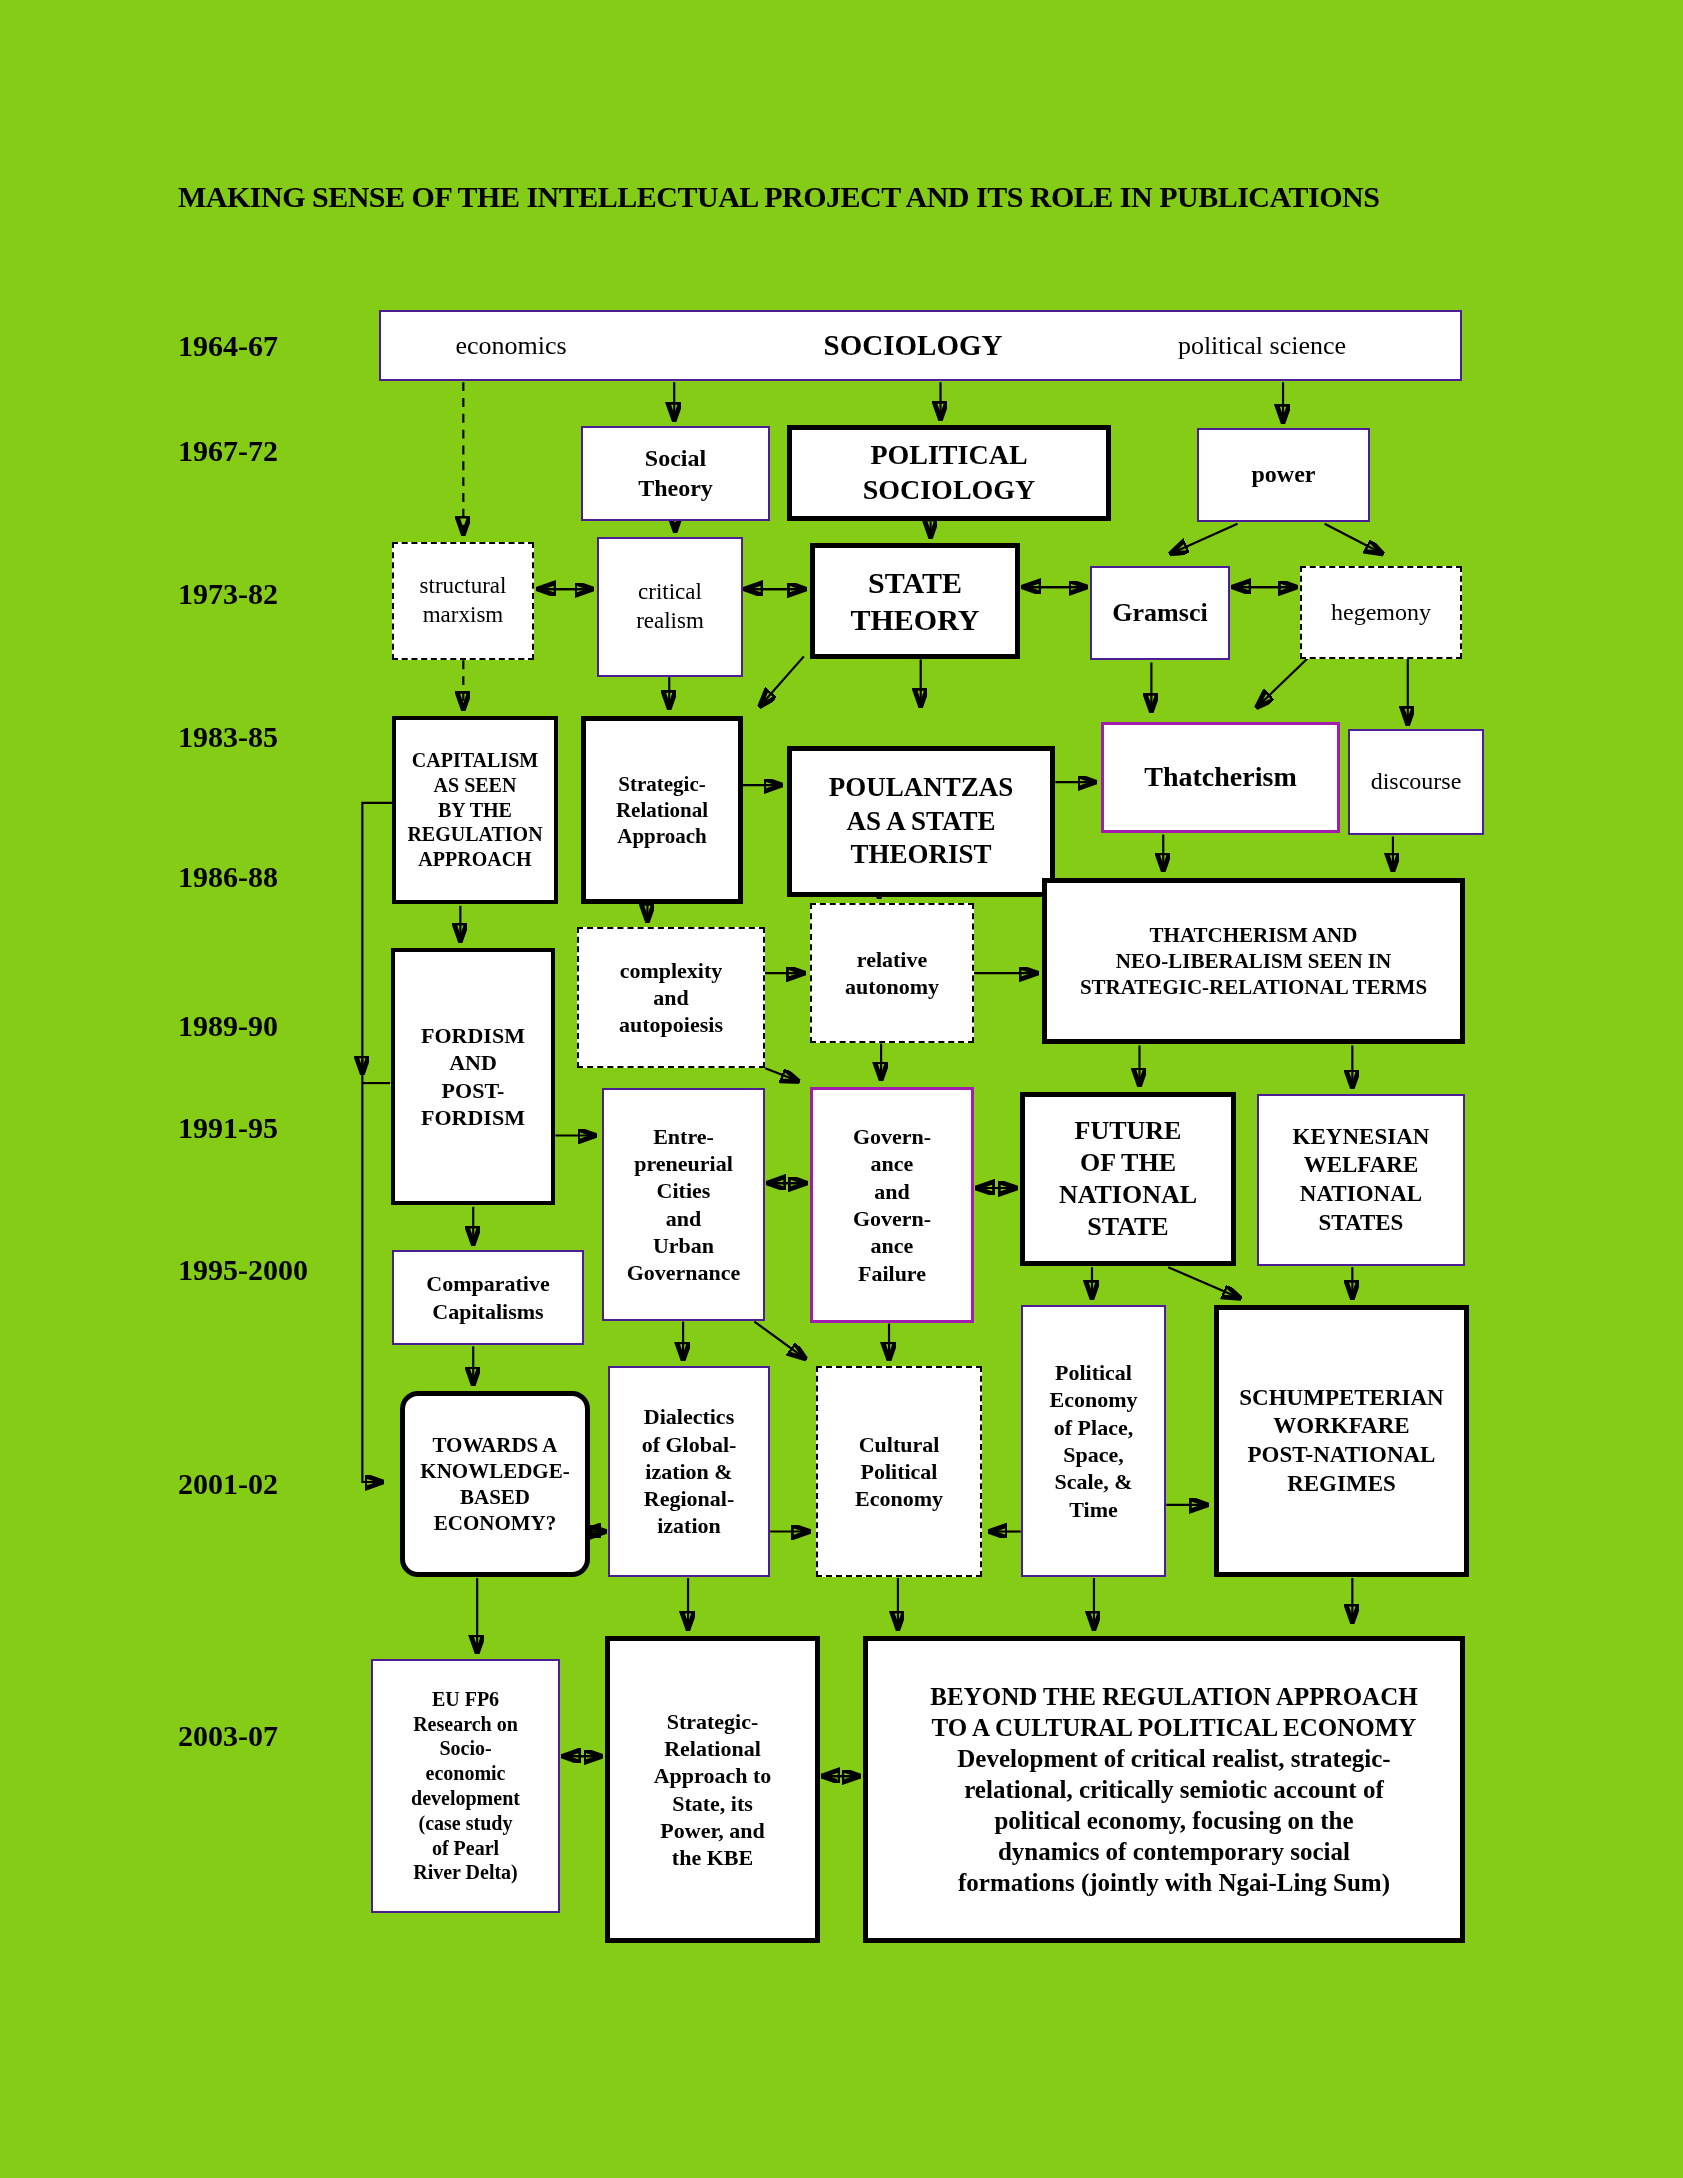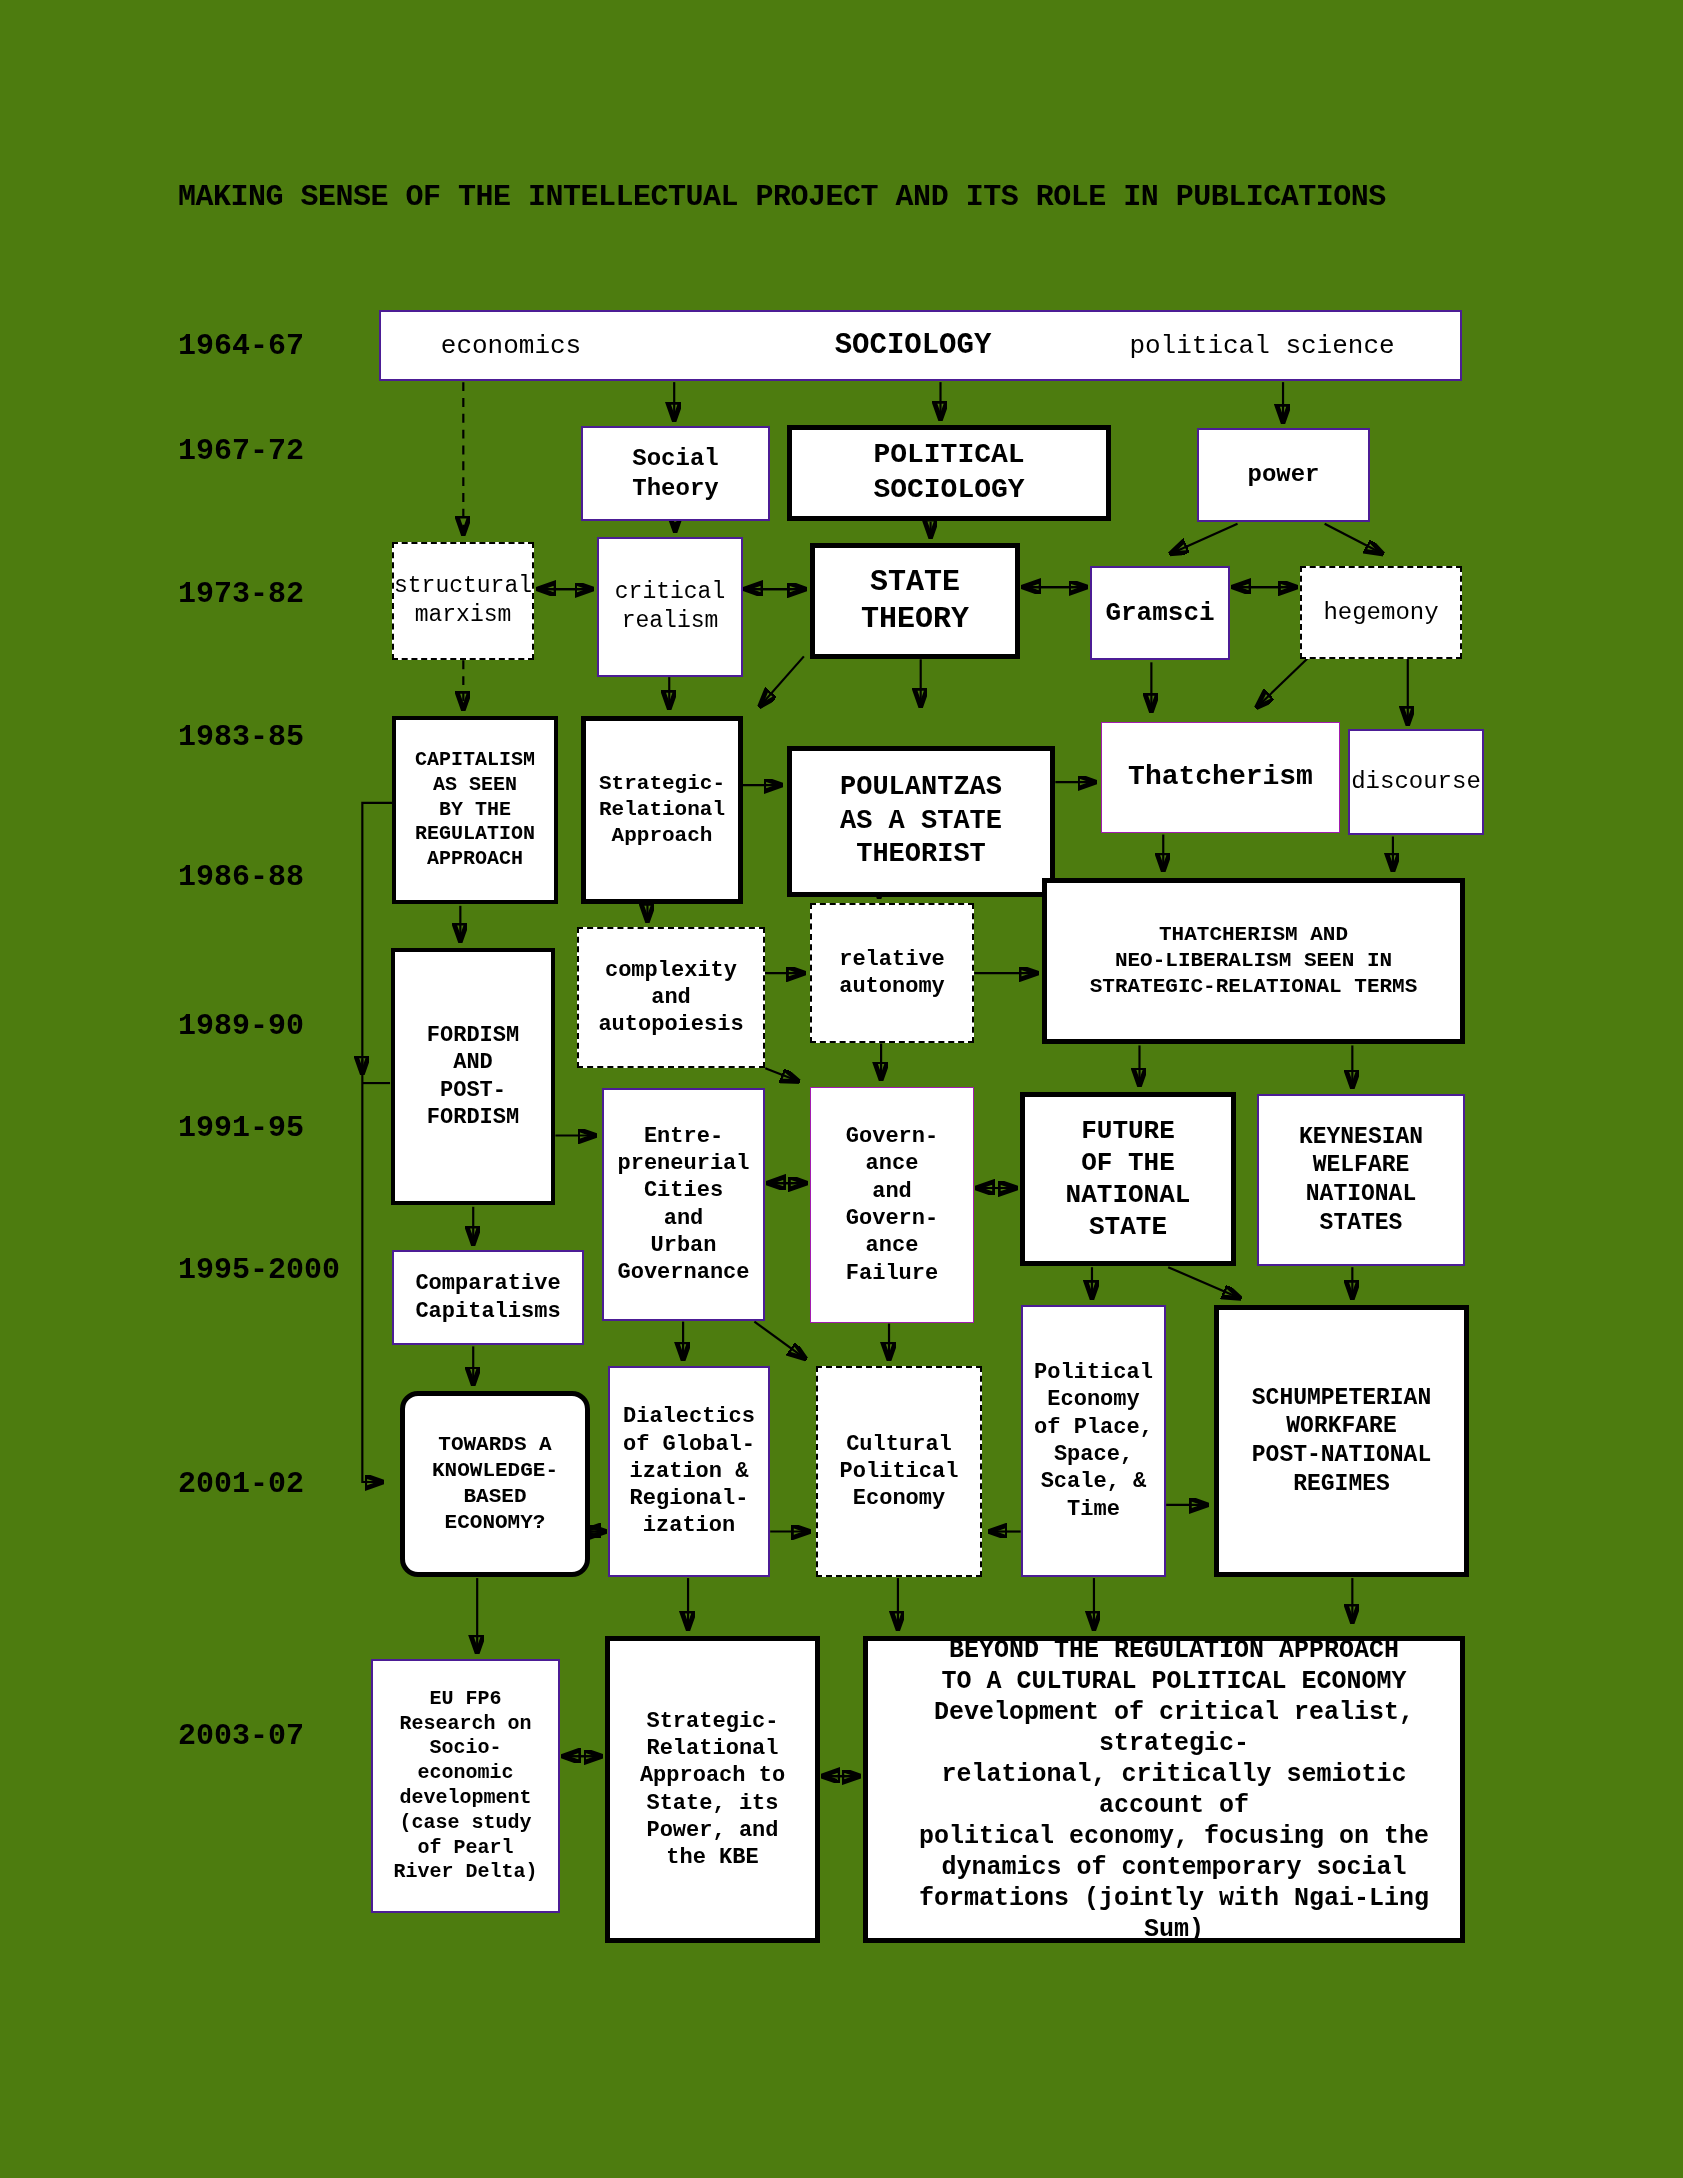--- a/index.html
+++ b/index.html
@@ -1,33 +1,33 @@
 <!DOCTYPE html>
 <html><head>
 <meta charset="utf-8">
 <style>
   html,body{margin:0;padding:0;background:#fff;}
   #canvas{
-    position:relative;width:1683px;height:2178px;background:#4d7c0f;
-    font-family:Liberation Mono, monospace;color:#000;overflow:hidden;
+    position:relative;width:1683px;height:2178px;background:#84cc16;
+    font-family:Liberation Serif, serif;color:#000;overflow:hidden;
   }
   #title{
     position:absolute;left:178px;top:180px;font-size:30px;font-weight:bold;
     letter-spacing:-0.5px;white-space:nowrap;
   }
   .year{
     position:absolute;left:178px;font-size:30px;font-weight:bold;white-space:nowrap;
   }
   .node{
     position:absolute;display:flex;align-items:center;justify-content:center;
     text-align:center;white-space:pre-line;background:#fff;line-height:1.24;
     font-weight:bold;box-sizing:border-box;
   }
   .b2{border:2px solid #4c1d95;}
-  .b3{border:1px solid #a21caf;}
+  .b3{border:3px solid #a21caf;}
   .b4{border:4px solid #000;}
   .b5{border:5px solid #000;}
   .dash{border:2px dashed #000;}
   .reg{font-weight:normal;}
   .topLabel{position:absolute;top:50%;transform:translate(-50%,-50%);white-space:nowrap;}
   svg.layer{position:absolute;left:0;top:0;}
   svg.layer line, svg.layer path{stroke:#000;stroke-width:2.2;fill:none;}
   svg.layer .dashln{stroke-dasharray:9 7;}
 </style>
 </head>

